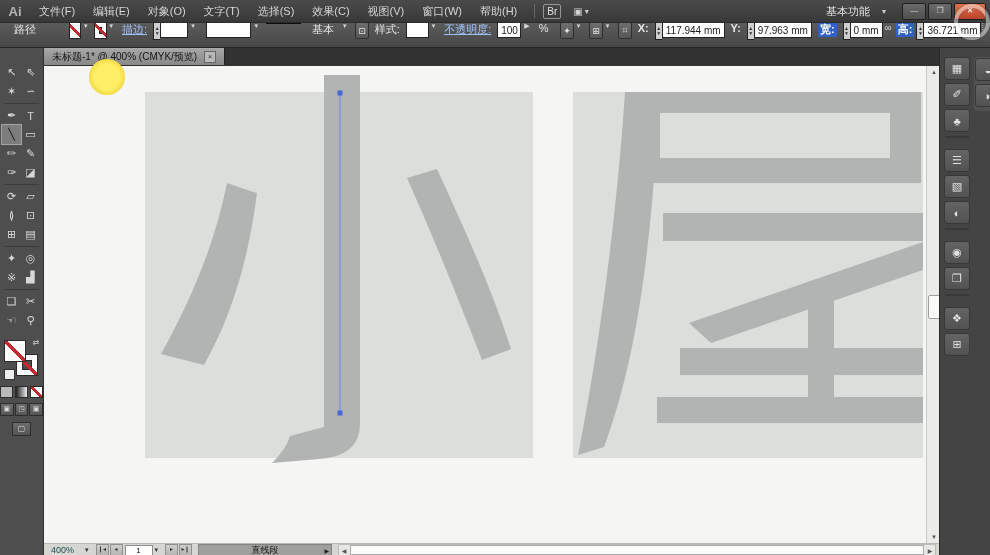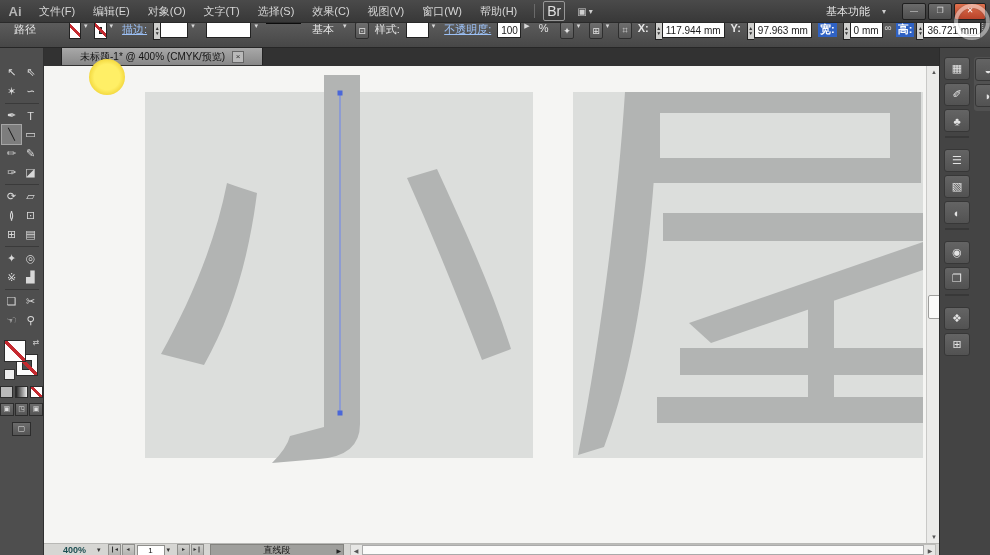--- a/index.html
+++ b/index.html
@@ -5,21 +5,21 @@
   html,body{margin:0;padding:0}
   body{width:990px;height:555px;position:relative;overflow:hidden;background:#4c4c4c;
        font-family:"Liberation Sans","DejaVu Sans",sans-serif;-webkit-font-smoothing:antialiased}
   
   .titlebar{position:absolute;left:0;top:0;width:990px;height:22px;
     background:linear-gradient(#4a4a4a,#383838);border-bottom:1px solid #2a2a2a;
     display:flex;align-items:center;color:#d6d6d6;font-size:11px;z-index:10}
   .app-logo{width:30px;text-align:center;font-weight:bold;font-size:13px;color:#b5b5b5}
   .menu-item{padding:0 9px;line-height:21px;white-space:nowrap;cursor:default}
   .tb-sep{width:1px;height:14px;background:#6a6a6a;margin:0 8px}
-  .br-btn{border:1px solid #979797;border-radius:2px;font-size:14px;padding:1px 3px;color:#e0e0e0}
+  .br-btn{border:1px solid #979797;border-radius:2px;font-size:10px;padding:1px 3px;color:#e0e0e0}
   .arrange-btn{margin-left:12px;font-size:10px;color:#cfcfcf;display:flex;align-items:center;gap:2px}
   .spacer{flex:1}
   .workspace{display:flex;align-items:center;gap:12px;margin-right:14px;font-size:11px;color:#e2e2e2}
   .winbtns{display:flex;margin-right:4px}
   .winbtn{width:22px;height:15px;margin-left:2px;border:1px solid #1f1f1f;border-radius:2px;
     background:linear-gradient(#6b6b6b,#4f4f4f);color:#ddd;font-size:8px;line-height:14px;text-align:center}
   .winbtn.close{width:30px;background:linear-gradient(#e0714d,#b8432a);color:#fff}
   .caret{font-size:8px;color:#cfcfcf}
   
   .controlbar{position:absolute;left:0;top:22px;width:990px;height:25px;
@@ -38,23 +38,23 @@
   .spin{width:9px;height:16px;background:#cfcfcd;border:1px solid #222;border-right:none;
     display:inline-flex;flex-direction:column;align-items:center;justify-content:center;
     font-size:5px;line-height:5px;color:#333}
   .brushline{width:52px;height:2px;background:#0c0c0c;margin:0 5px}
   .cb-icon{width:17px;height:15px;background:linear-gradient(#6e6e6e,#565656);border:1px solid #2e2e2e;
     border-radius:2px;color:#e4e4e4;font-size:9px;display:inline-flex;align-items:center;
     justify-content:center;margin-left:6px}
   .chain{font-size:10px;color:#d0d0d0;margin:0 2px}
   
   .tabbar{position:absolute;left:0;top:47px;width:990px;height:19px;background:#323232;z-index:3}
-  .doc-tab{position:absolute;left:61px;top:0;height:18px;min-width:168px;
+  .doc-tab{position:absolute;left:43px;top:0;height:18px;min-width:168px;
     background:linear-gradient(#a8a8a8,#888);border:1px solid #222;border-bottom:none;
-    color:#141414;font-size:10px;display:flex;align-items:center;padding:0 18px;box-sizing:border-box}
+    color:#141414;font-size:10px;display:flex;align-items:center;padding:0 8px;box-sizing:border-box}
   .tab-close{margin-left:7px;width:10px;height:10px;line-height:9px;text-align:center;
     border:1px solid #666;background:#b9b9b9;font-size:8px;color:#333}
   
   .toolbar{position:absolute;left:0;top:47px;width:43px;height:508px;background:#4e4e4e;
     border-right:1px solid #303030;z-index:5}
   .tool-grid{display:flex;flex-wrap:wrap;padding:16px 2px 0 2px;width:39px}
   .tool{width:19px;height:19px;color:#d8d8d8;font-size:11px;display:flex;align-items:center;
     justify-content:center;cursor:default}
   .tool.selected{background:#7d7d7d;outline:1px solid #a5a5a5;color:#111}
   .tsep{width:34px;height:1px;background:#3a3a3a;margin:2px auto}
@@ -94,21 +94,21 @@
   .dock-colA{position:absolute;left:4px;top:10px;width:26px}
   .dock-colB{position:absolute;left:34px;top:10px;width:24px;background:#515151;
     border-radius:3px;padding:1px}
   .dock-btn{width:24px;height:21px;background:linear-gradient(#646464,#525252);
     border:1px solid #373737;border-radius:3px;color:#e3e3e3;font-size:11px;
     display:flex;align-items:center;justify-content:center;margin-bottom:3px}
   .dock-gap{height:7px;border-top:2px solid #383838;margin:4px 1px 4px 1px}
   
   .bottombar{position:absolute;left:43px;top:543px;width:897px;height:12px;background:#d6d6d3;
     border-top:1px solid #b8b8b5;display:flex;align-items:center;font-size:9px;color:#222;z-index:4}
-  .bb-zoom{margin-left:20px;width:34px;color:#1c4f52;font-weight:bold}
+  .bb-zoom{margin-left:8px;width:34px;color:#1c4f52;font-weight:normal}
   .bb-dd{font-size:7px;color:#333;margin-right:6px}
   .bb-btn{height:10px;min-width:11px;background:linear-gradient(#cfcfcc,#b4b4b1);
     border:1px solid #8f8f8c;font-size:6px;line-height:9px;text-align:center;color:#333;margin-left:1px}
   .bb-field{width:26px;height:9px;background:#fff;border:1px solid #8f8f8c;font-size:8px;
     line-height:9px;text-align:center;margin-left:2px;color:#111}
   .bb-status{width:132px;height:10px;background:#9f9f9c;border:1px solid #83837f;margin-left:6px;
     display:flex;align-items:center;justify-content:center;gap:0;position:relative;color:#111}
   .bb-status .exp{position:absolute;right:2px;font-size:6px;color:#222}
   .hscroll{flex:1;height:10px;margin:0 4px 0 6px;background:#e7e7e5;border:1px solid #bcbcb9;
     position:relative;display:flex;align-items:center}

